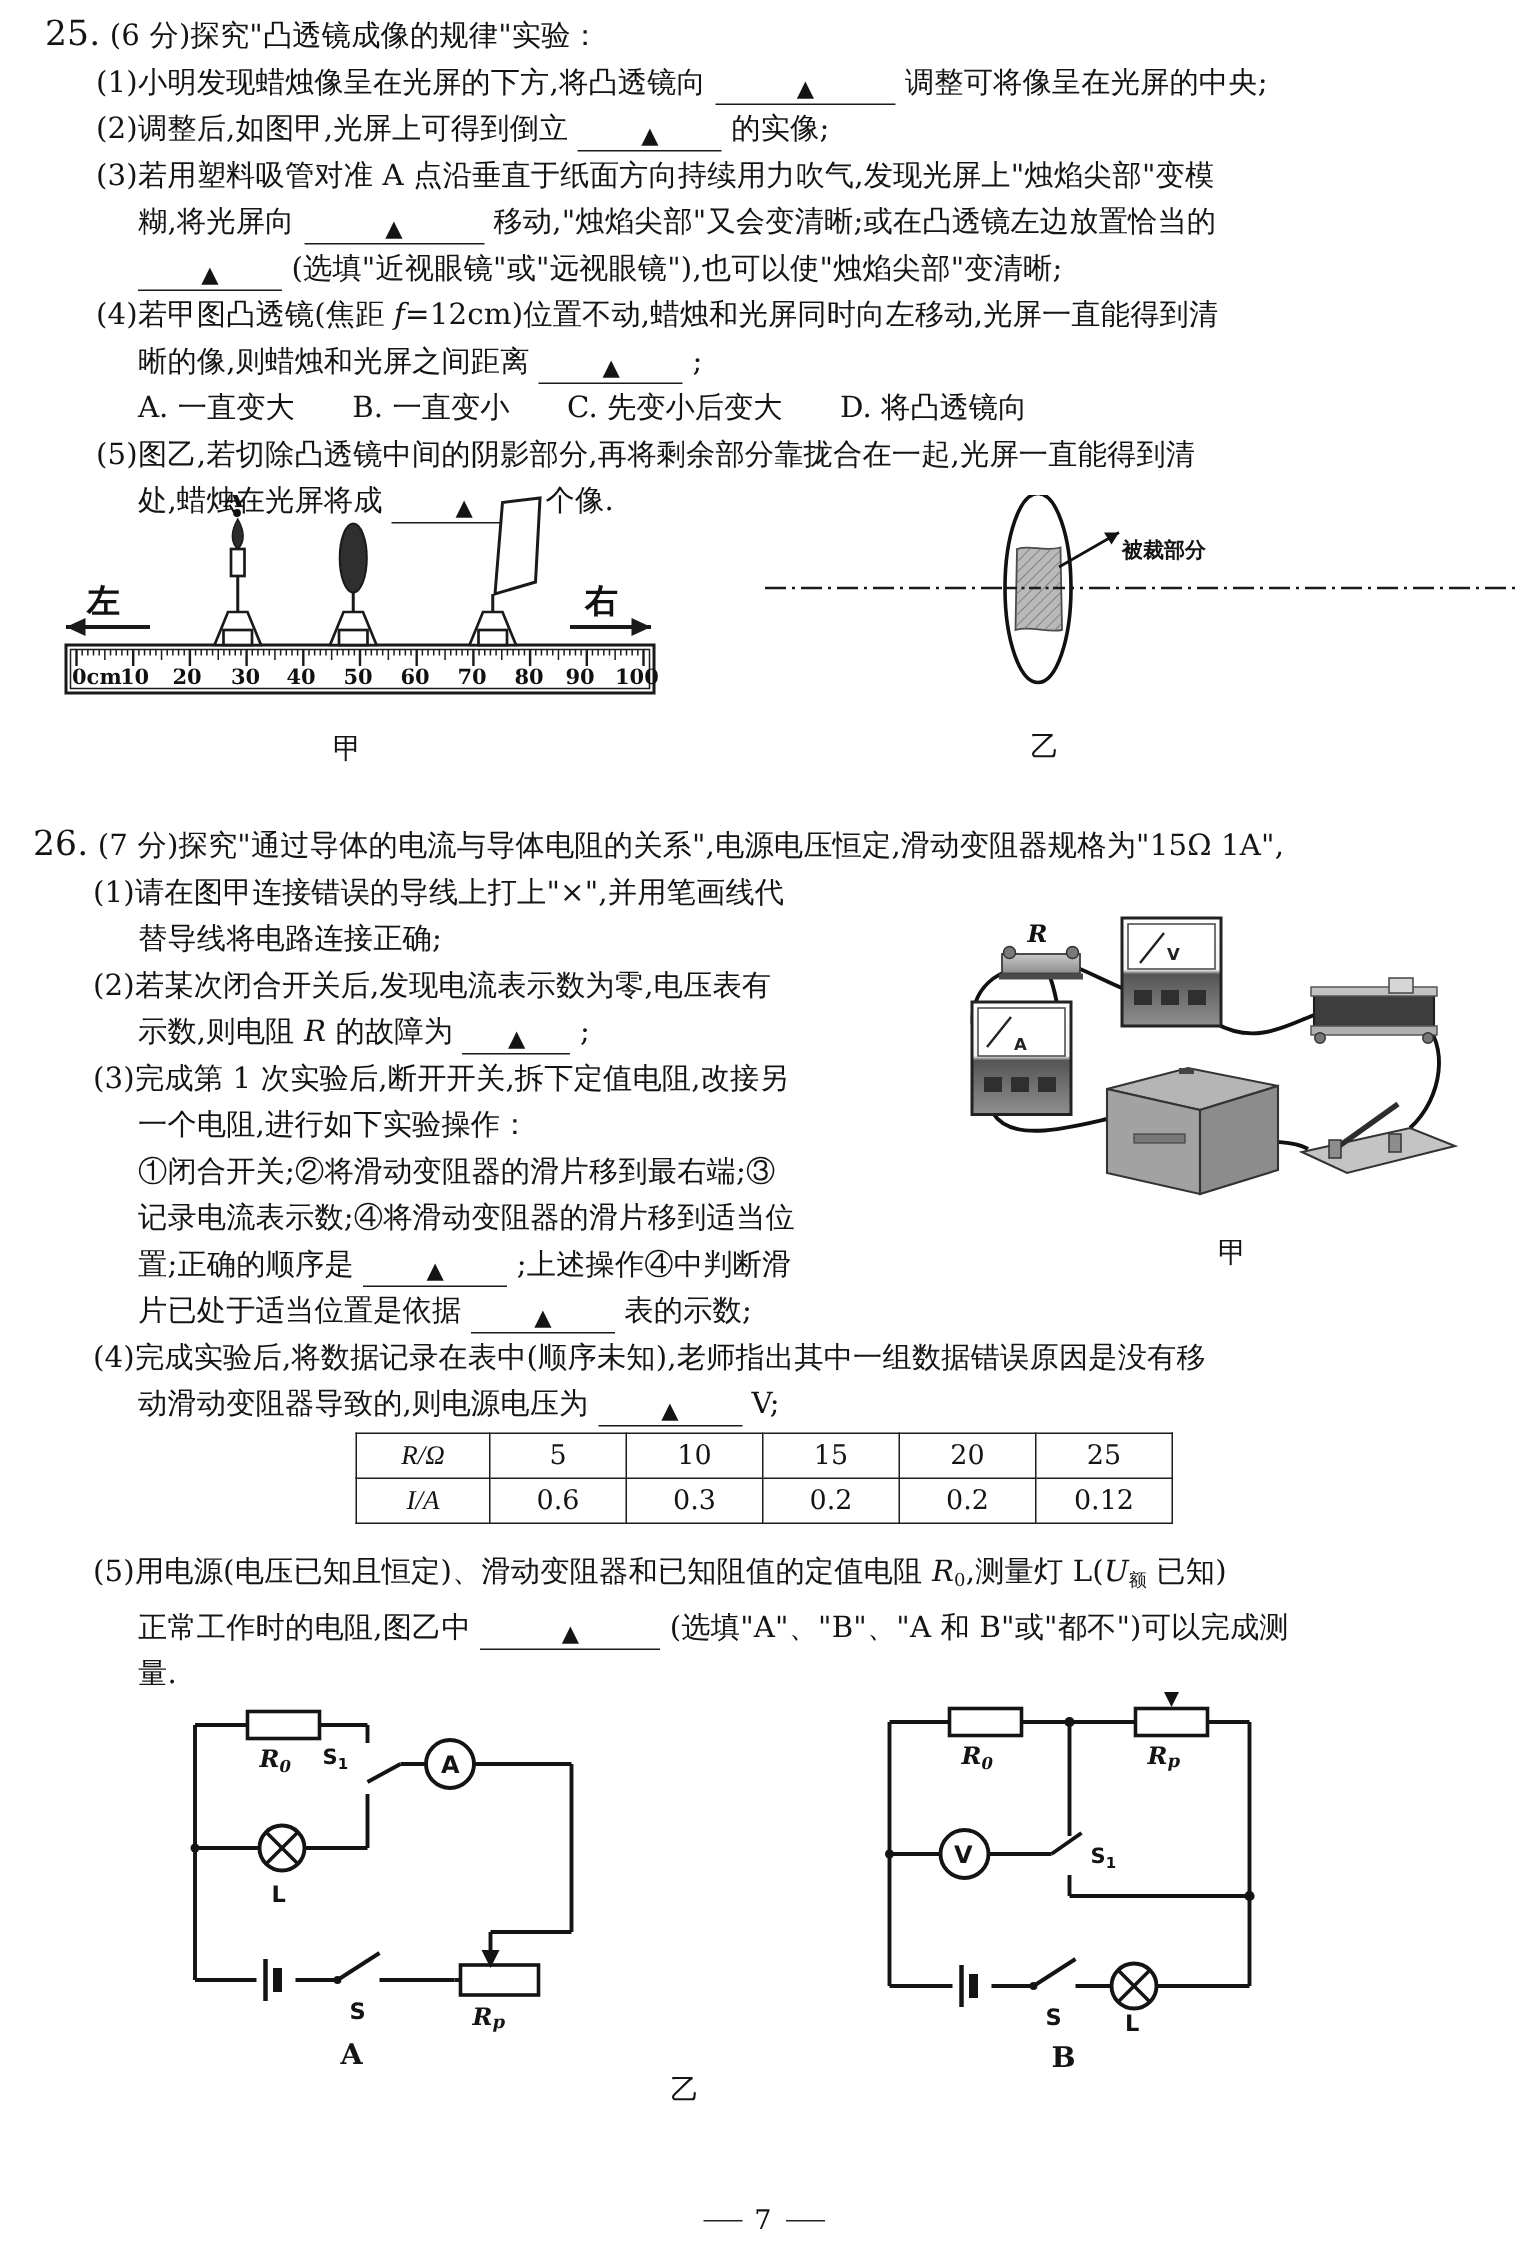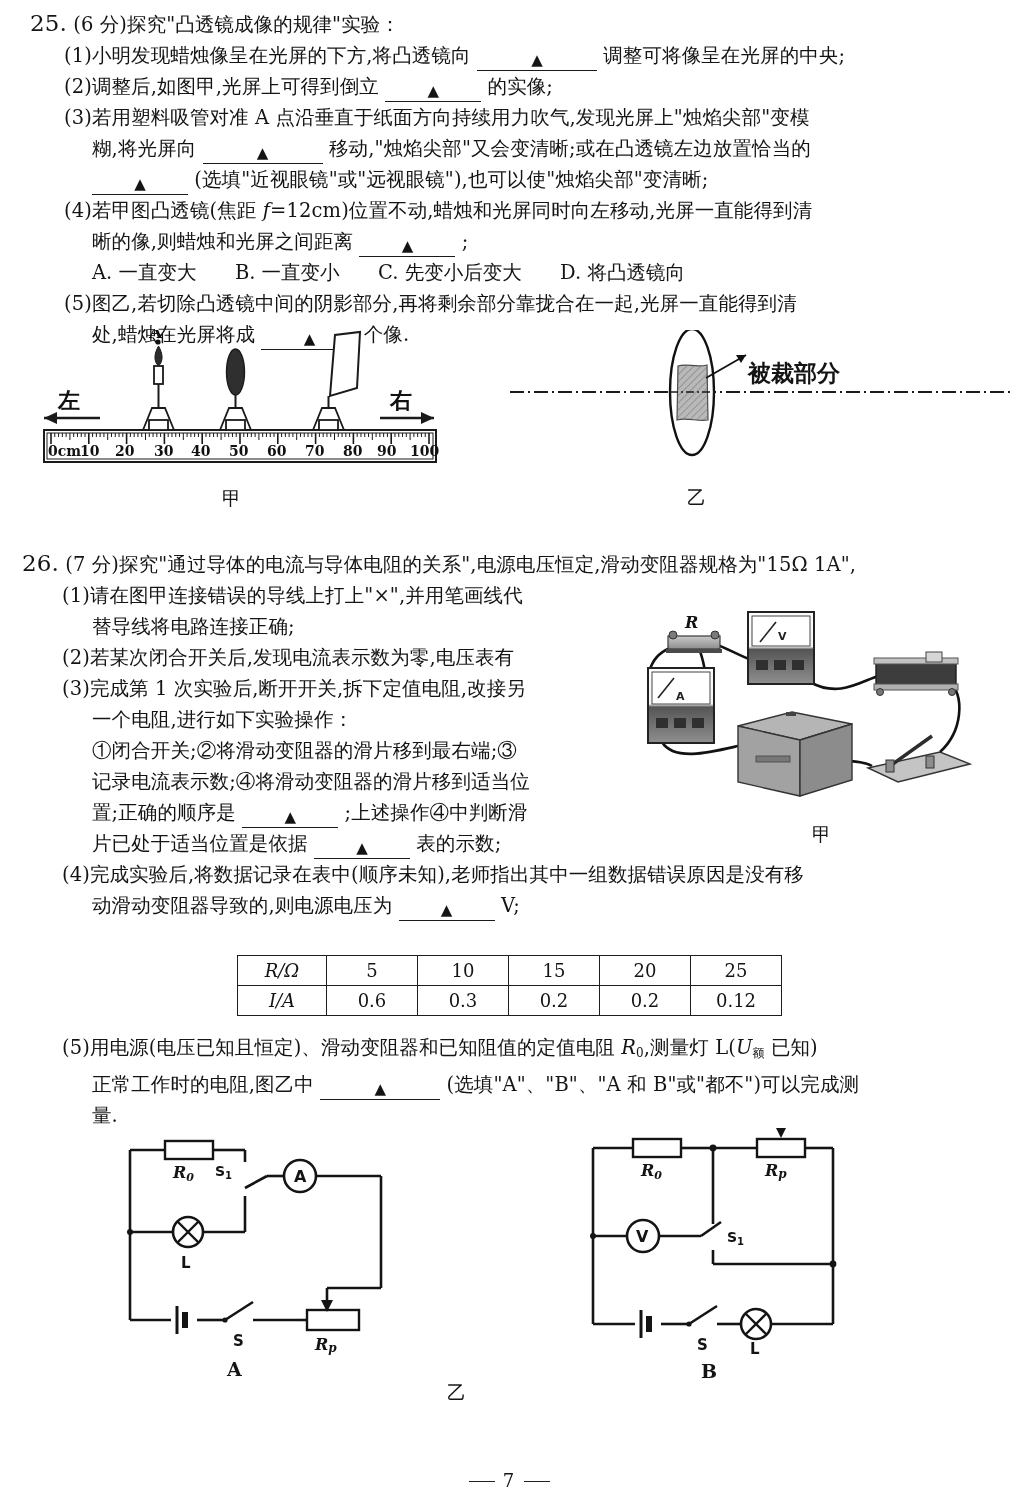--- a/index.html
+++ b/index.html
@@ -64,21 +64,21 @@
     font-size: 19px;
   }
 
   
   #fig-yi { position: absolute; left: 510px; top: 330px; width: 500px; height: 190px; }
   #fig-yi .caption {
     position: absolute; left: 177px; top: 155px; font-size: 19px;
   }
   #fig-yi .cutlabel {
     position: absolute; left: 238px; top: 28px;
-    font-size: 23px; font-weight: 700;
+    font-size: 14px; font-weight: 700;
     font-family: "DejaVu Sans", "Liberation Sans", sans-serif;
   }
 
   
   #q26 { position: absolute; left: 22px; top: 548px; width: 990px; }
 
   
   #fig-apparatus {
     position: absolute; left: 640px; top: 600px; width: 375px; height: 255px;
   }
@@ -92,21 +92,21 @@
     border-collapse: collapse;
     font-size: 18px;
   }
   #data-table td {
     border: 1.4px solid #1d1d1d;
     height: 29px;
     text-align: center;
     padding: 0 6px;
     font-family: "DejaVu Serif", "Liberation Serif", serif;
   }
-  #data-table td.hdr { width: 76px; font-style: italic; }
+  #data-table td.hdr { width: 76px; font-style: italic; font-family: Liberation Serif, serif; }
   #data-table td.val { width: 78px; }
 
   
   #circuit-a { position: absolute; left: 85px; top: 1128px; }
   #circuit-b { position: absolute; left: 565px; top: 1128px; }
   #yi-bottom-label {
     position: absolute; left: 447px; top: 1380px; font-size: 19px;
   }
 
   
@@ -387,20 +387,25 @@
     <div class="line" style="padding-left:40px">
       <span>(1)</span><span>请在图甲连接错误的导线上打上"×",并用笔画线代</span>
     </div>
     <div class="line" style="padding-left:70px">
       <span>替导线将电路连接正确;</span>
     </div>
 
     <div class="line" style="padding-left:40px">
       <span>(2)</span><span>若某次闭合开关后,发现电流表示数为零,电压表有</span>
     </div>
+    <div class="line" style="padding-left:70px">
+      <span>示数,则电阻 </span><i class="it">R</i><span> 的故障为</span>
+      <span class="blank b-sm"><span class="tri">▲</span></span>
+      <span>;</span>
+    </div>
 
     <div class="line" style="padding-left:40px">
       <span>(3)</span><span>完成第 1 次实验后,断开开关,拆下定值电阻,改接另</span>
     </div>
     <div class="line" style="padding-left:70px">
       <span>一个电阻,进行如下实验操作：</span>
     </div>
     <div class="line" style="padding-left:70px">
       <span>①闭合开关;②将滑动变阻器的滑片移到最右端;③</span>
     </div>

